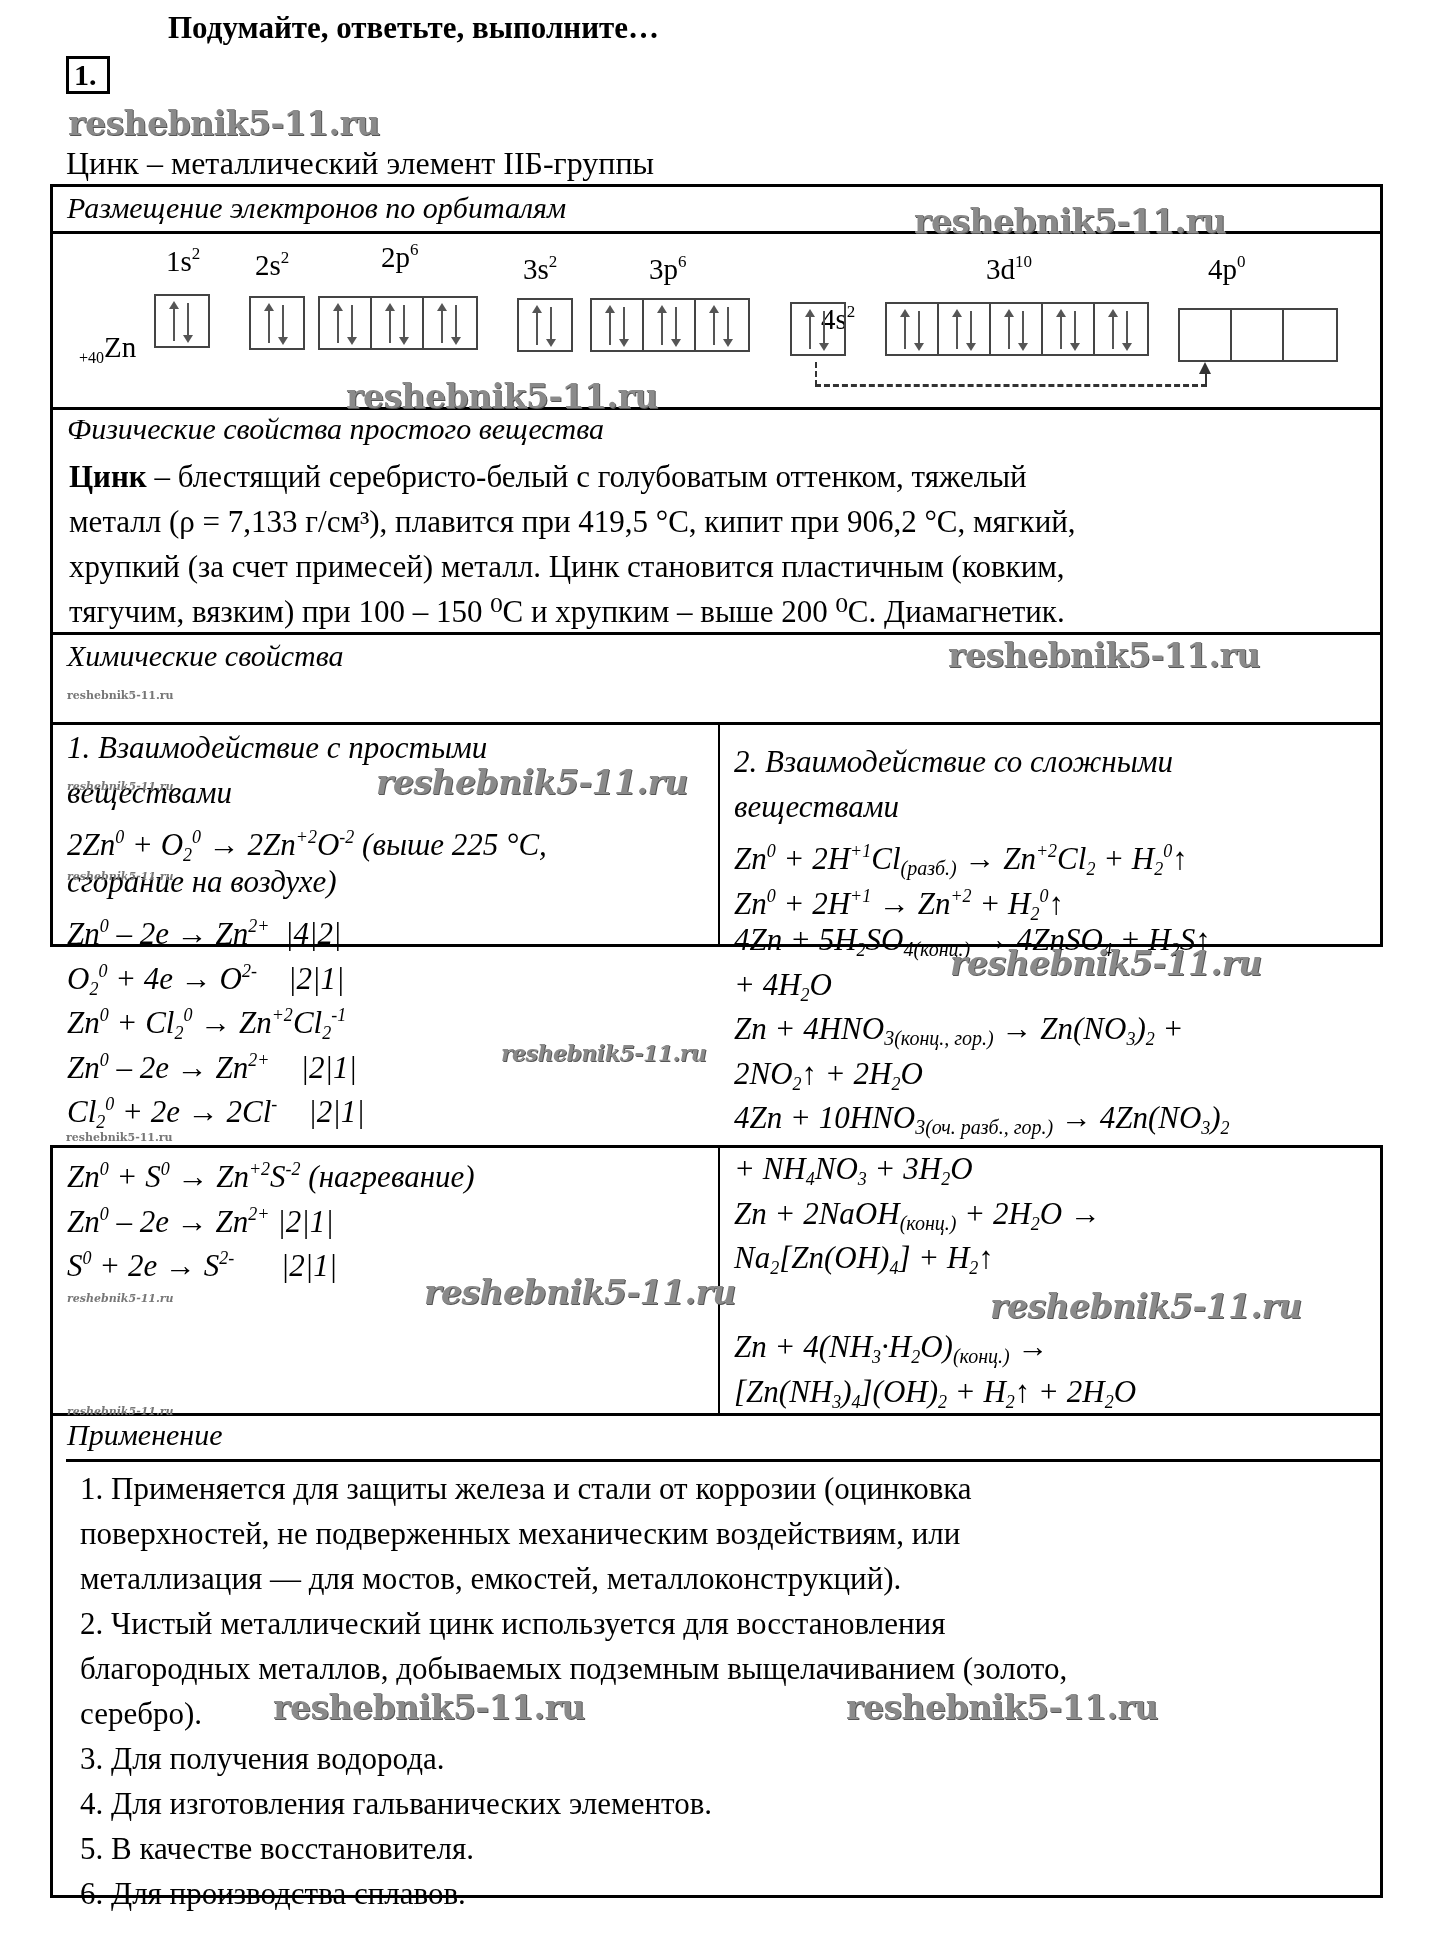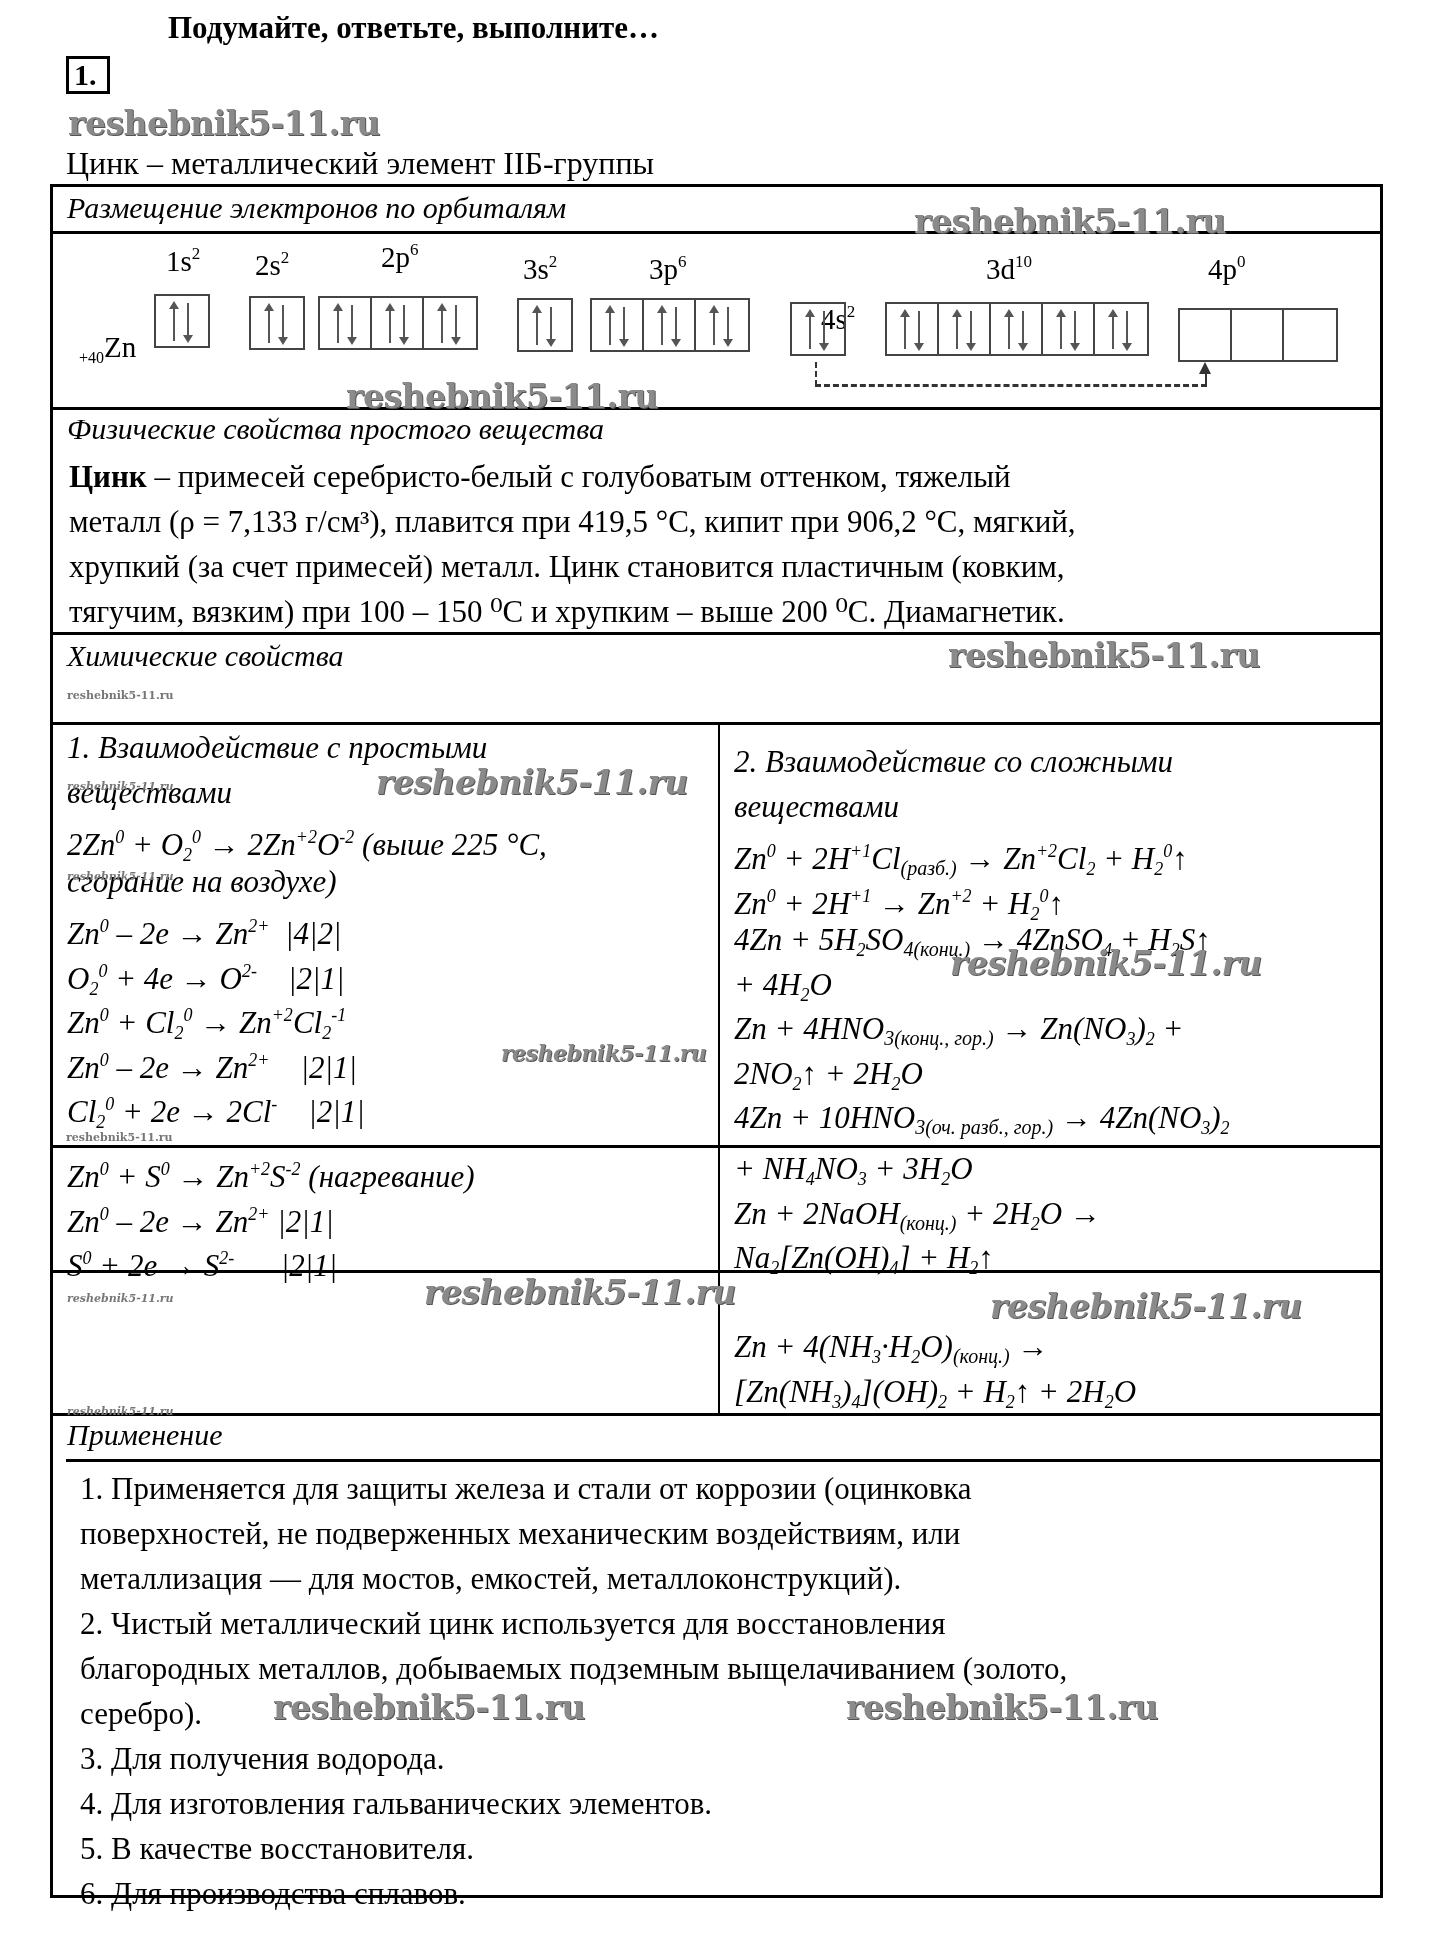--- a/index.html
+++ b/index.html
@@ -51,21 +51,21 @@
   .app-list { position: absolute; left: 14px; top: 4px; font-size: 31px; line-height: 45px; }
 </style>
 </head>
 <body>
 
 <div class="title">Подумайте, ответьте, выполните…</div>
 <div class="num-box">1.</div>
 <div class="wm-big" style="left:68px; top:104px;">reshebnik5-11.ru</div>
 <div class="subtitle">Цинк – металлический элемент IIБ-группы</div>
 
-<div class="tbl" style="top:184px; height:1089px;">
+<div class="tbl" style="top:184px; height:763px;">
 
   <div class="sec-head" style="top:4px;">Размещение электронов по орбиталям</div>
 
   <div class="row" style="top:44px; height:176px;">
     <div class="zn-label"><sub>+40</sub><span>Zn</span></div>
 
     <div class="orb-label" style="left:113px; top:10px;"><span>1s</span><sup>2</sup></div>
     <div class="orb-label" style="left:202px; top:14px;"><span>2s</span><sup>2</sup></div>
     <div class="orb-label" style="left:328px; top:6px;"><span>2p</span><sup>6</sup></div>
     <div class="orb-label" style="left:470px; top:18px;"><span>3s</span><sup>2</sup></div>
@@ -159,21 +159,21 @@
     <div class="dash-v" style="left:1152px; top:140px; height:12px;"></div>
     <div class="up-tip" style="left:1146px; top:128px;"></div>
 
     <div class="wm-big" style="left:861px; top:-32px;">reshebnik5-11.ru</div>
     <div class="wm-big" style="left:293px; top:143px;">reshebnik5-11.ru</div>
   </div>
 
   <div class="row" style="top:220px; height:226px;">
     <div class="sec-head" style="top:2px;">Физические свойства простого вещества</div>
     <div class="para" style="top:44px;">
-      <div><b>Цинк</b><span> – примесей серебристо-белый с голубоватым оттенком, тяжелый</span></div>
+      <div><b>Цинк</b><span> – блестящий серебристо-белый с голубоватым оттенком, тяжелый</span></div>
       <div>металл (ρ = 7,133 г/см³), плавится при 419,5 °С, кипит при 906,2 °С, мягкий,</div>
       <div>хрупкий (за счет примесей) металл. Цинк становится пластичным (ковким,</div>
       <div>тягучим, вязким) при 100 – 150 ⁰С и хрупким – выше 200 ⁰С. Диамагнетик.</div>
     </div>
   </div>
 
   <div class="row" style="top:445px; height:90px;">
     <div class="sec-head" style="top:4px;">Химические свойства</div>
     <div class="wm-small" style="left:14px; top:54px;">reshebnik5-11.ru</div>
     <div class="wm-big" style="left:895px; top:1px;">reshebnik5-11.ru</div>

